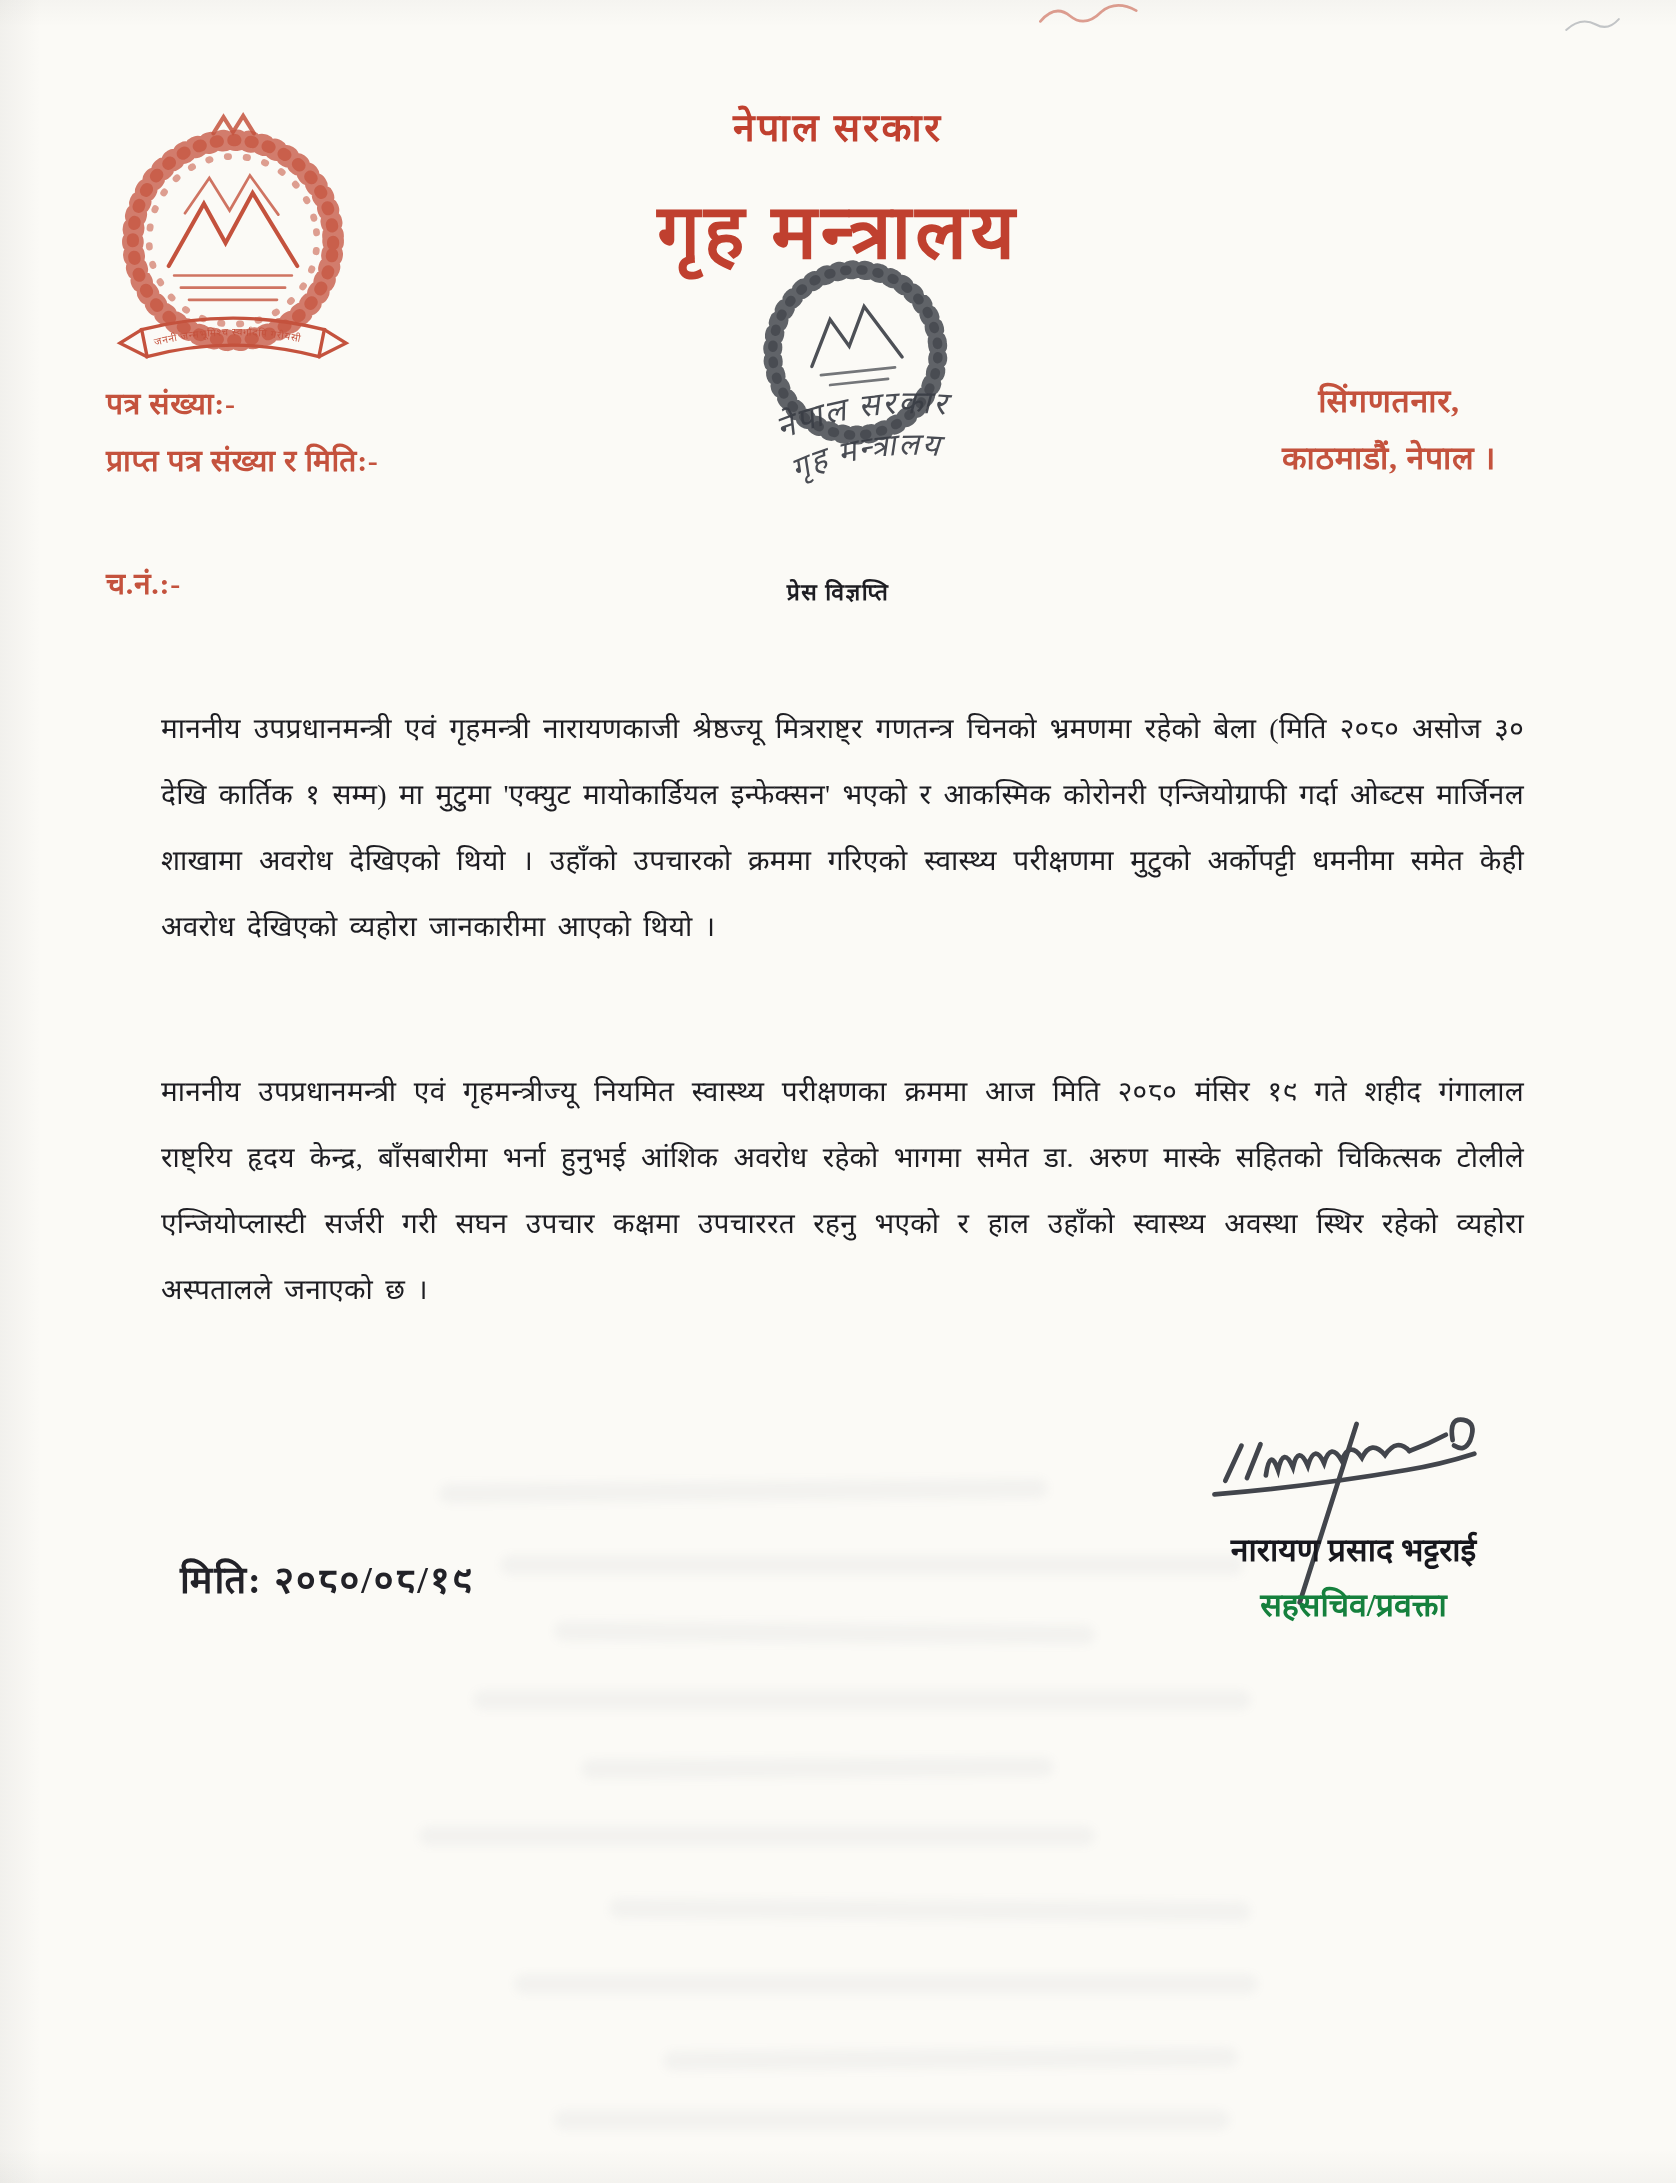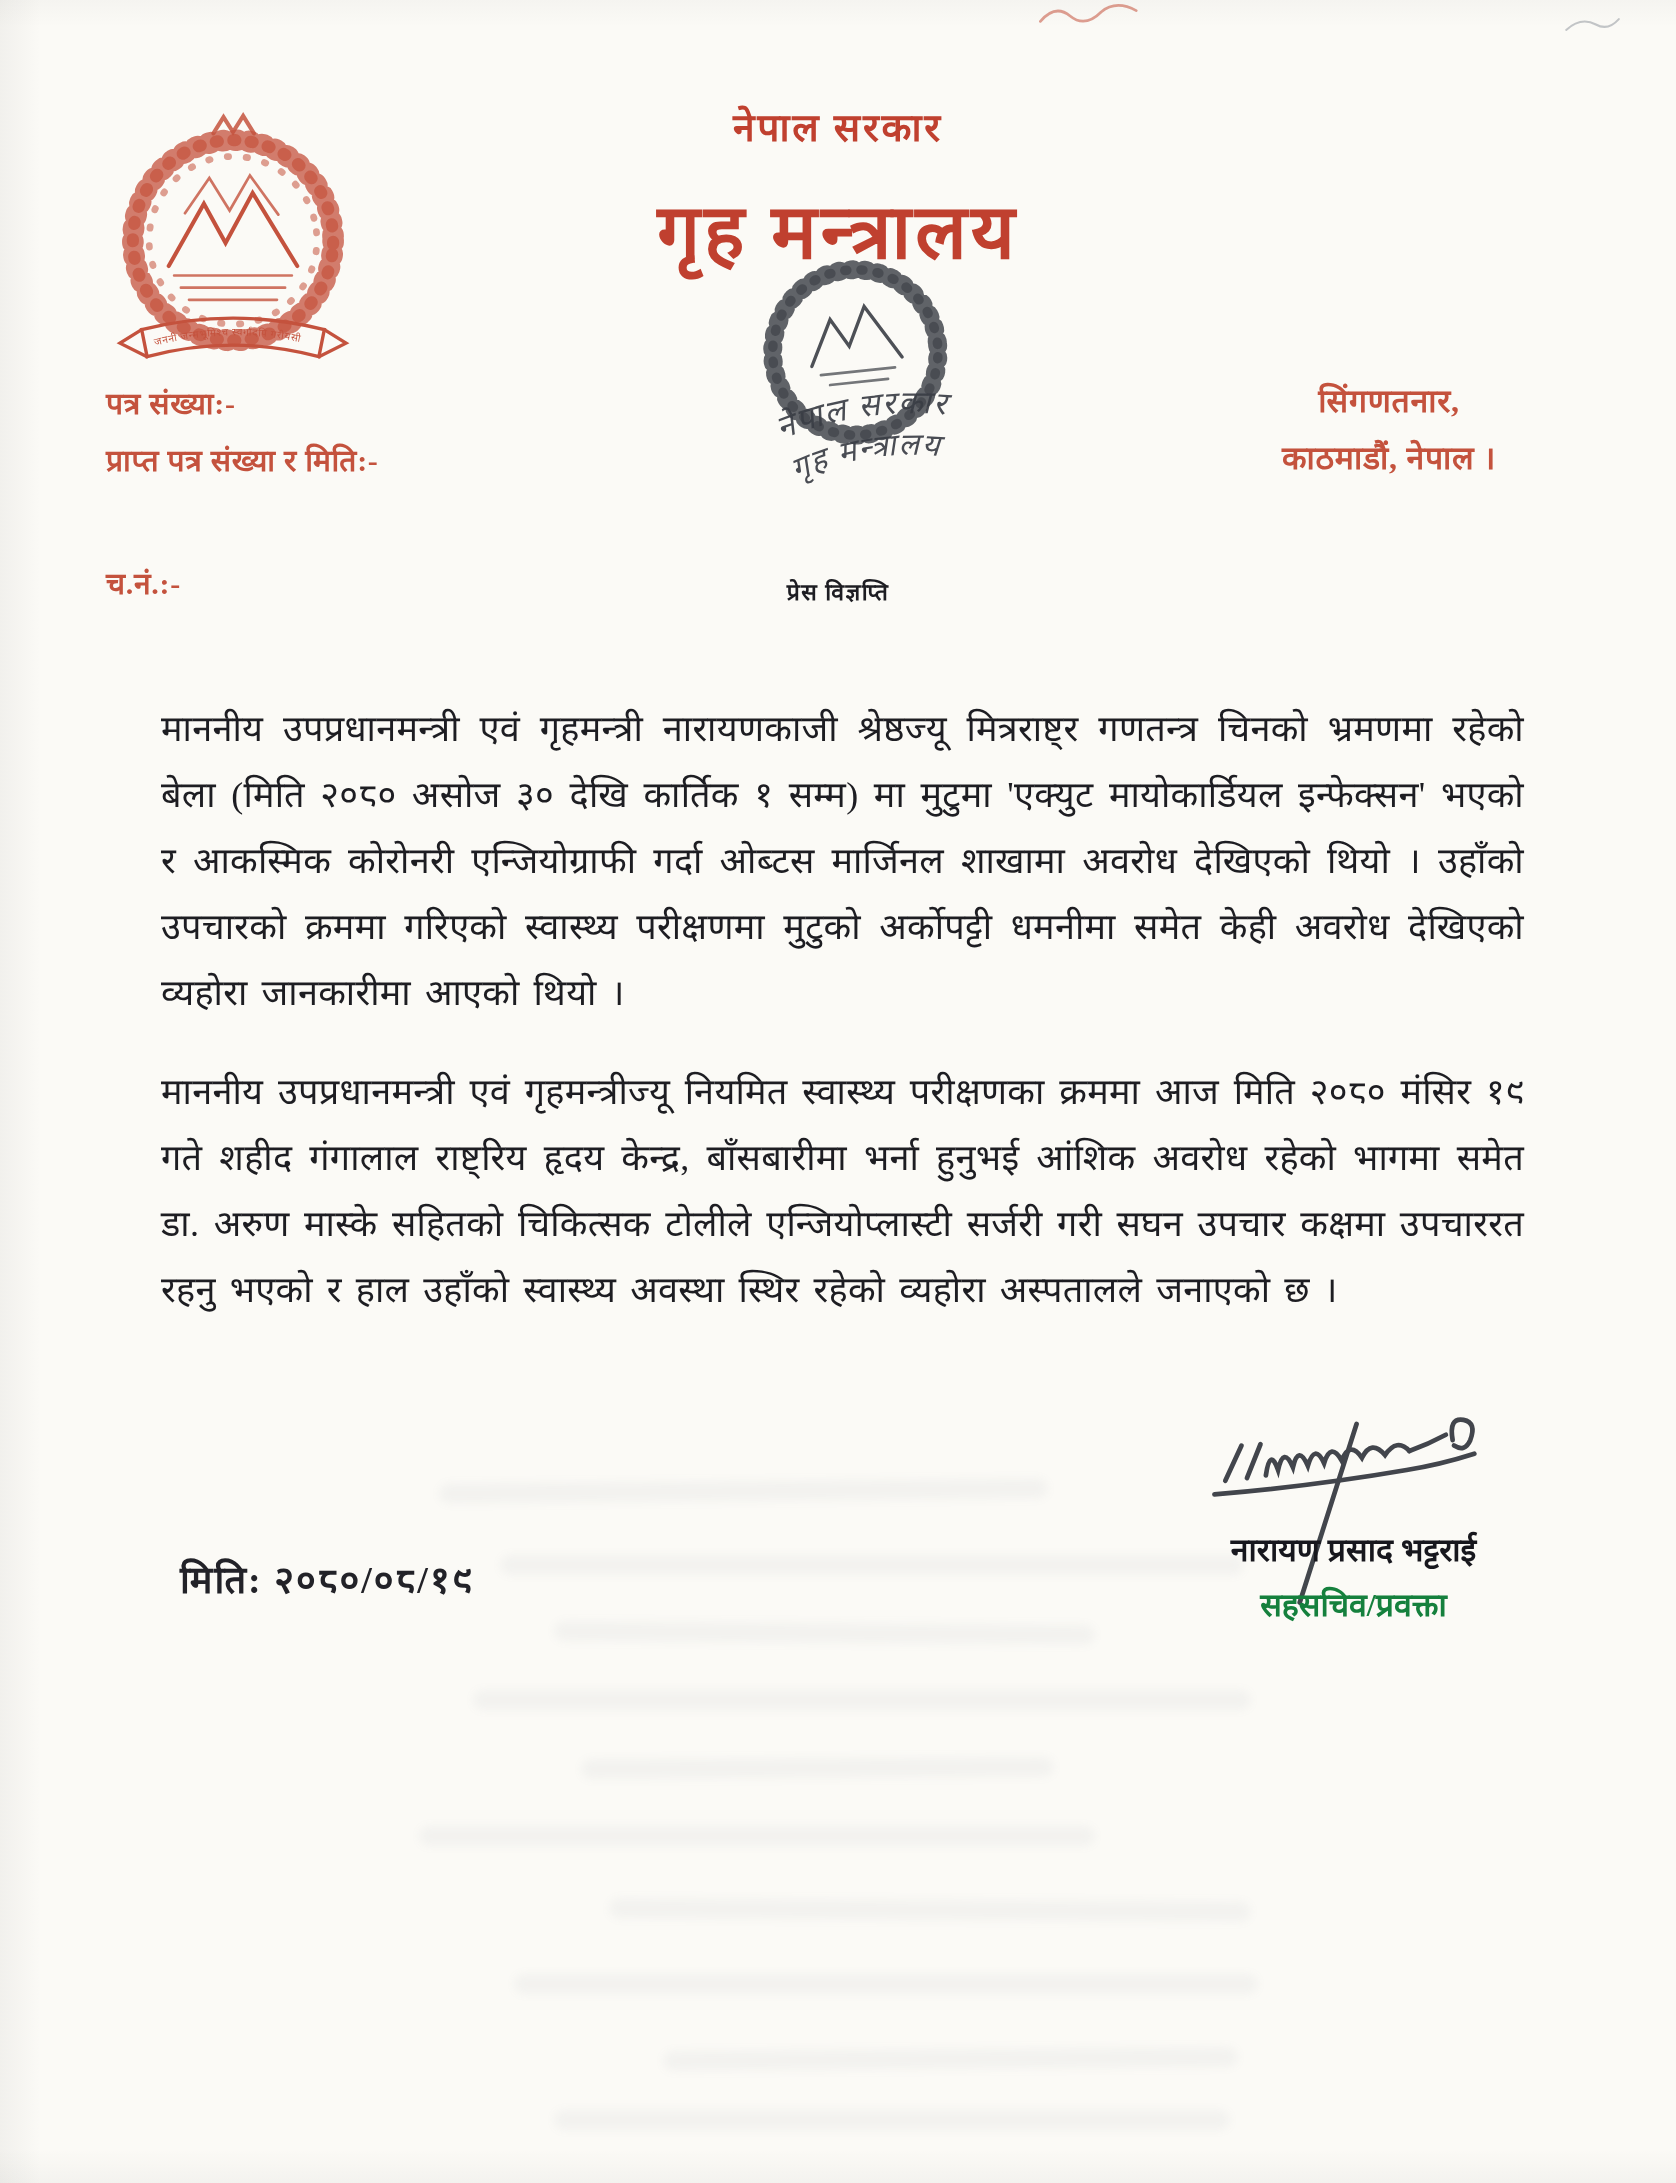--- a/index.html
+++ b/index.html
@@ -49,21 +49,21 @@
     text-align:center;color:var(--red-soft);
     font-size:32px;font-weight:700;line-height:57px;letter-spacing:0.7px;
   }
   .doc-title{
     position:absolute;top:575px;left:0;width:100%;
     text-align:center;font-size:23px;font-weight:700;color:var(--ink);
     letter-spacing:1.4px;
   }
   .body-para{
     position:absolute;left:161px;width:1363px;
-    font-size:36px;line-height:66px;color:var(--ink);
+    font-size:28px;line-height:66px;color:var(--ink);
     text-align:justify;word-spacing:4.7px;letter-spacing:0.3px;
   }
   .para1{top:696px;}
   .para2{top:1059px;}
   .signature-block{position:absolute;left:1190px;top:1405px;width:325px;}
   .signature-svg{display:block;}
   .signer-name{
     position:absolute;left:1191px;top:1527px;width:325px;
     text-align:center;font-size:32px;font-weight:600;color:#17171d;
   }

